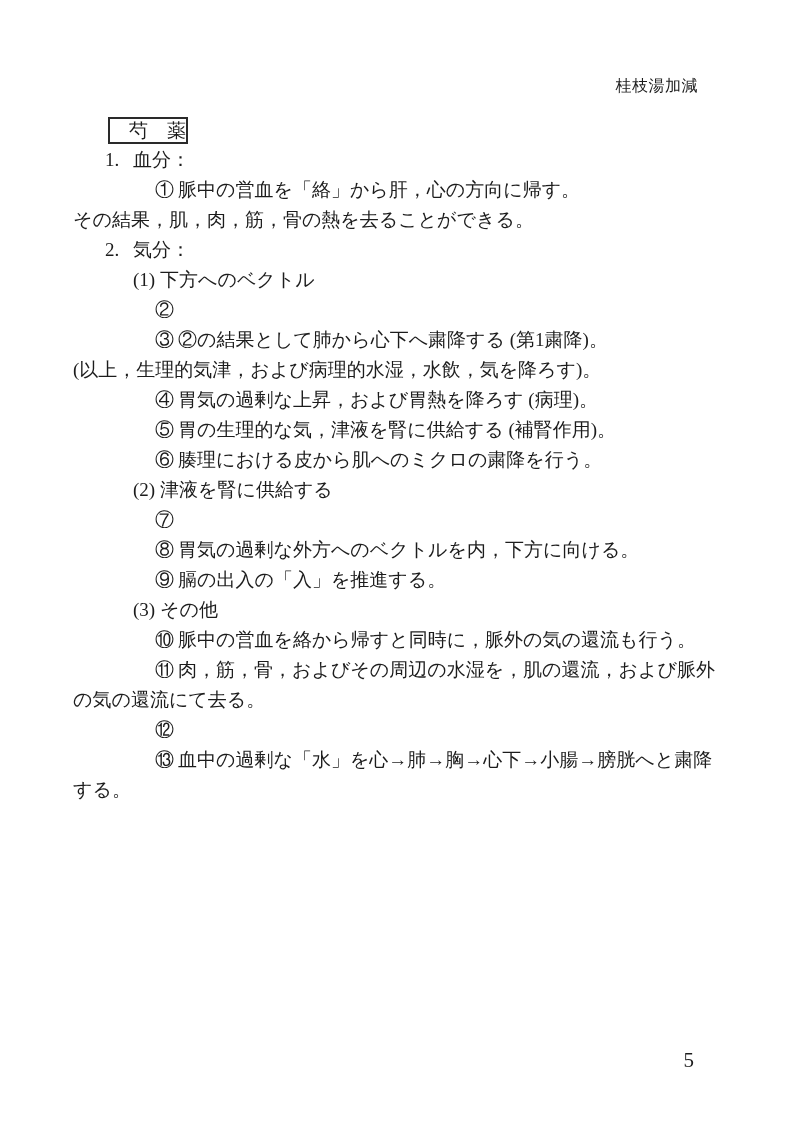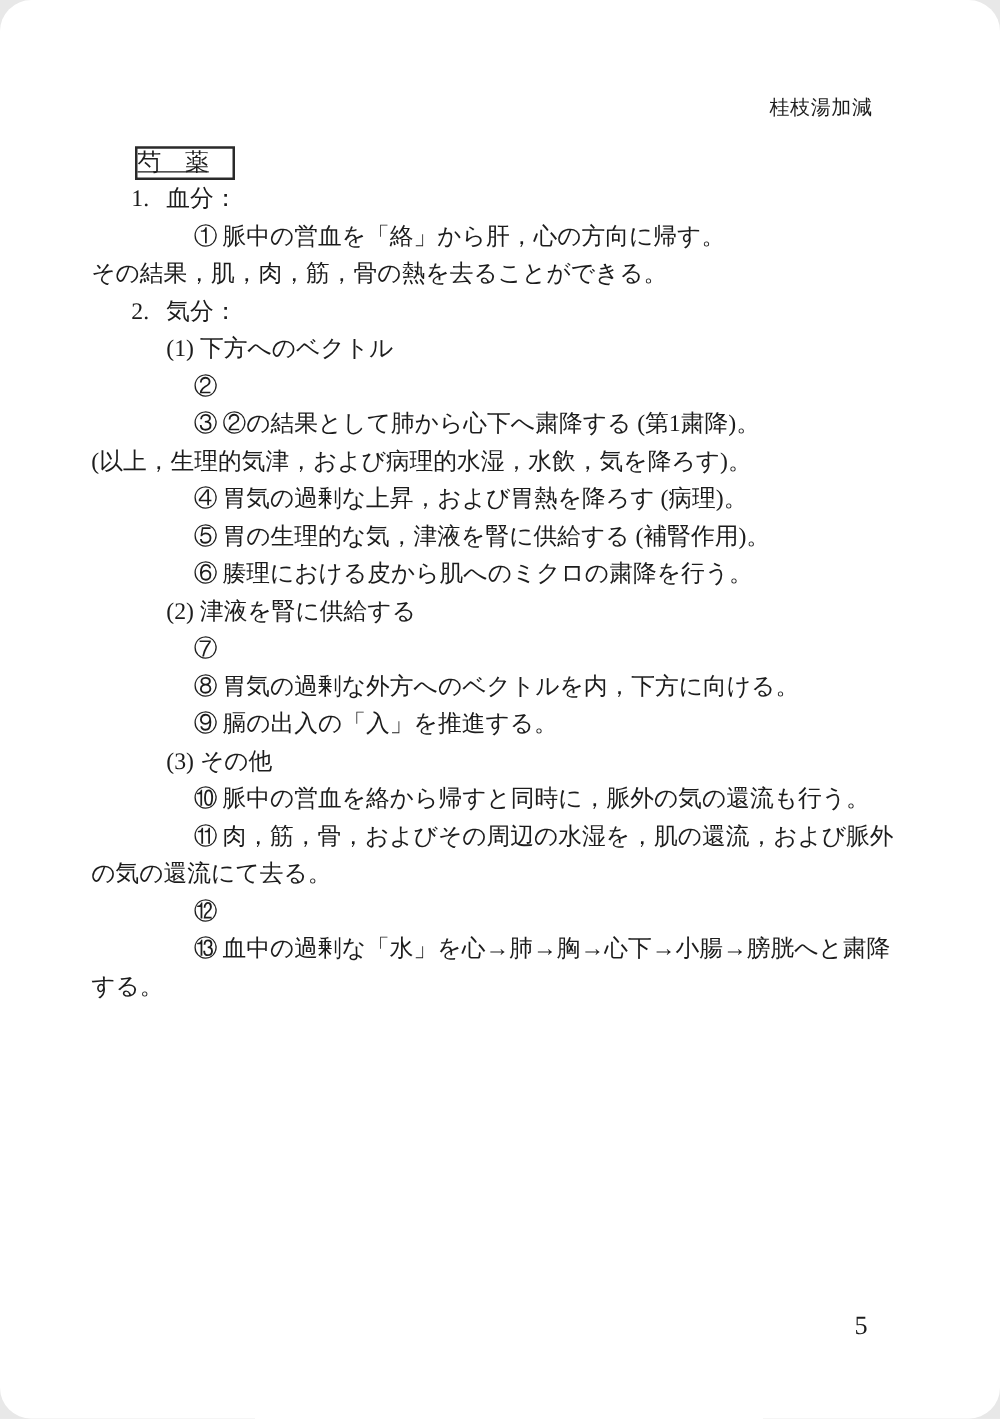--- a/index.html
+++ b/index.html
@@ -6,42 +6,40 @@
   html, body { background: #e8e8e8; }
   .page {
     position: relative;
     width: 800px;
     height: 1135px;
     margin: 0 auto;
     background: #ffffff;
     color: #1c1c1c;
     font-family: "Liberation Serif", "DejaVu Serif", serif;
     overflow: hidden;
-    border-radius: 25px;
   }
   .running-header {
     position: absolute;
     top: 76px;
     right: 102px;
     font-size: 16px;
     letter-spacing: 0.5px;
     white-space: nowrap;
   }
   .title-box {
     position: absolute;
     left: 108px;
     top: 117px;
     width: 80px;
     height: 27px;
     border: 2px solid #2a2a2a;
-    text-align: left;
+    text-align: right;
     line-height: 23px;
     font-size: 19px;
     white-space: nowrap;
-    text-decoration: underline;
   }
   .doc-body {
     position: absolute;
     left: 0;
     top: 145px;
     width: 800px;
   }
   .line {
     position: relative;
     height: 30px;

